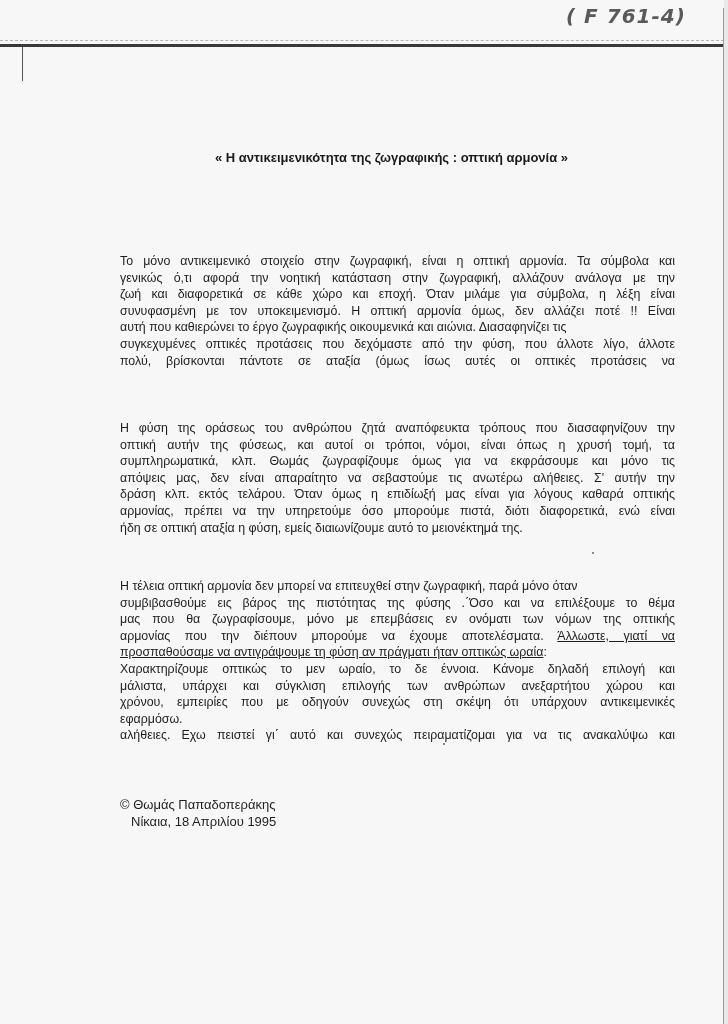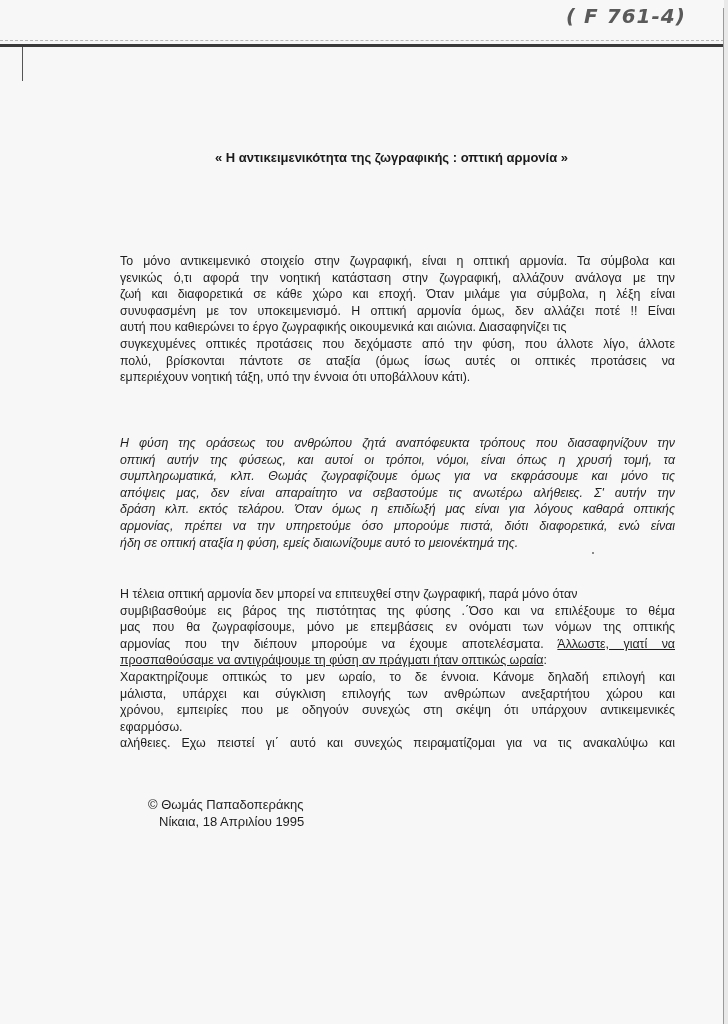--- a/index.html
+++ b/index.html
@@ -95,25 +95,25 @@
       display: block;
       white-space: nowrap;
       text-align: justify;
       text-align-last: justify;
     }
     .para .line.last {
       text-align-last: left;
     }
     .u { text-decoration: underline; }
     #p1 { top: 253px; }
-    #p2 { top: 435px; font-style: italic; }
-    #p3 { top: 578px; margin-top: 8px; }
+    #p2 { top: 420px; }
+    #p3 { top: 578px; }
     .signature {
       position: absolute;
-      left: 148px;
+      left: 120px;
       top: 796px;
       font-size: 13px;
       line-height: 17px;
       color: #1e1e1e;
     }
     .signature .l2 { padding-left: 11px; display: block; }
     .speck {
       position: absolute;
       width: 2px; height: 2px;
       background: #666;
@@ -135,21 +135,20 @@
   <div class="title">« Η αντικειμενικότητα της ζωγραφικής :  οπτική αρμονία »</div>
 
   <div class="para" id="p1">
     <span class="line">Το μόνο αντικειμενικό στοιχείο στην ζωγραφική, είναι η οπτική αρμονία. Τα σύμβολα και</span>
     <span class="line">γενικώς ό,τι αφορά την νοητική κατάσταση στην ζωγραφική, αλλάζουν ανάλογα με την</span>
     <span class="line">ζωή και διαφορετικά  σε κάθε χώρο και εποχή. Όταν μιλάμε για σύμβολα, η λέξη είναι</span>
     <span class="line">συνυφασμένη με τον υποκειμενισμό. Η οπτική αρμονία όμως, δεν αλλάζει ποτέ !!  Είναι</span>
     <span class="line last">αυτή που καθιερώνει το έργο ζωγραφικής οικουμενικά  και αιώνια. Διασαφηνίζει τις</span>
     <span class="line">συγκεχυμένες οπτικές προτάσεις που δεχόμαστε από την φύση, που άλλοτε λίγο, άλλοτε</span>
     <span class="line">πολύ, βρίσκονται πάντοτε σε αταξία (όμως ίσως αυτές οι οπτικές προτάσεις να</span>
-    <span class="line last">εμπεριέχουν νοητική τάξη, υπό την έννοια ότι υποβάλλουν κάτι).</span>
   </div>
 
   <div class="para" id="p2">
     <span class="line">Η φύση της οράσεως του ανθρώπου ζητά αναπόφευκτα τρόπους που διασαφηνίζουν την</span>
     <span class="line">οπτική αυτήν της φύσεως, και αυτοί οι τρόποι, νόμοι, είναι όπως η χρυσή τομή, τα</span>
     <span class="line">συμπληρωματικά, κλπ. Θωμάς ζωγραφίζουμε όμως για να εκφράσουμε και μόνο τις</span>
     <span class="line">απόψεις μας, δεν είναι απαραίτητο να σεβαστούμε τις ανωτέρω αλήθειες. Σ' αυτήν την</span>
     <span class="line">δράση κλπ. εκτός τελάρου. Όταν όμως η επιδίωξή μας είναι για λόγους καθαρά οπτικής</span>
     <span class="line">αρμονίας, πρέπει να την υπηρετούμε όσο μπορούμε  πιστά, διότι διαφορετικά, ενώ είναι</span>
     <span class="line last">ήδη σε οπτική αταξία η φύση, εμείς διαιωνίζουμε αυτό το μειονέκτημά της.</span>

